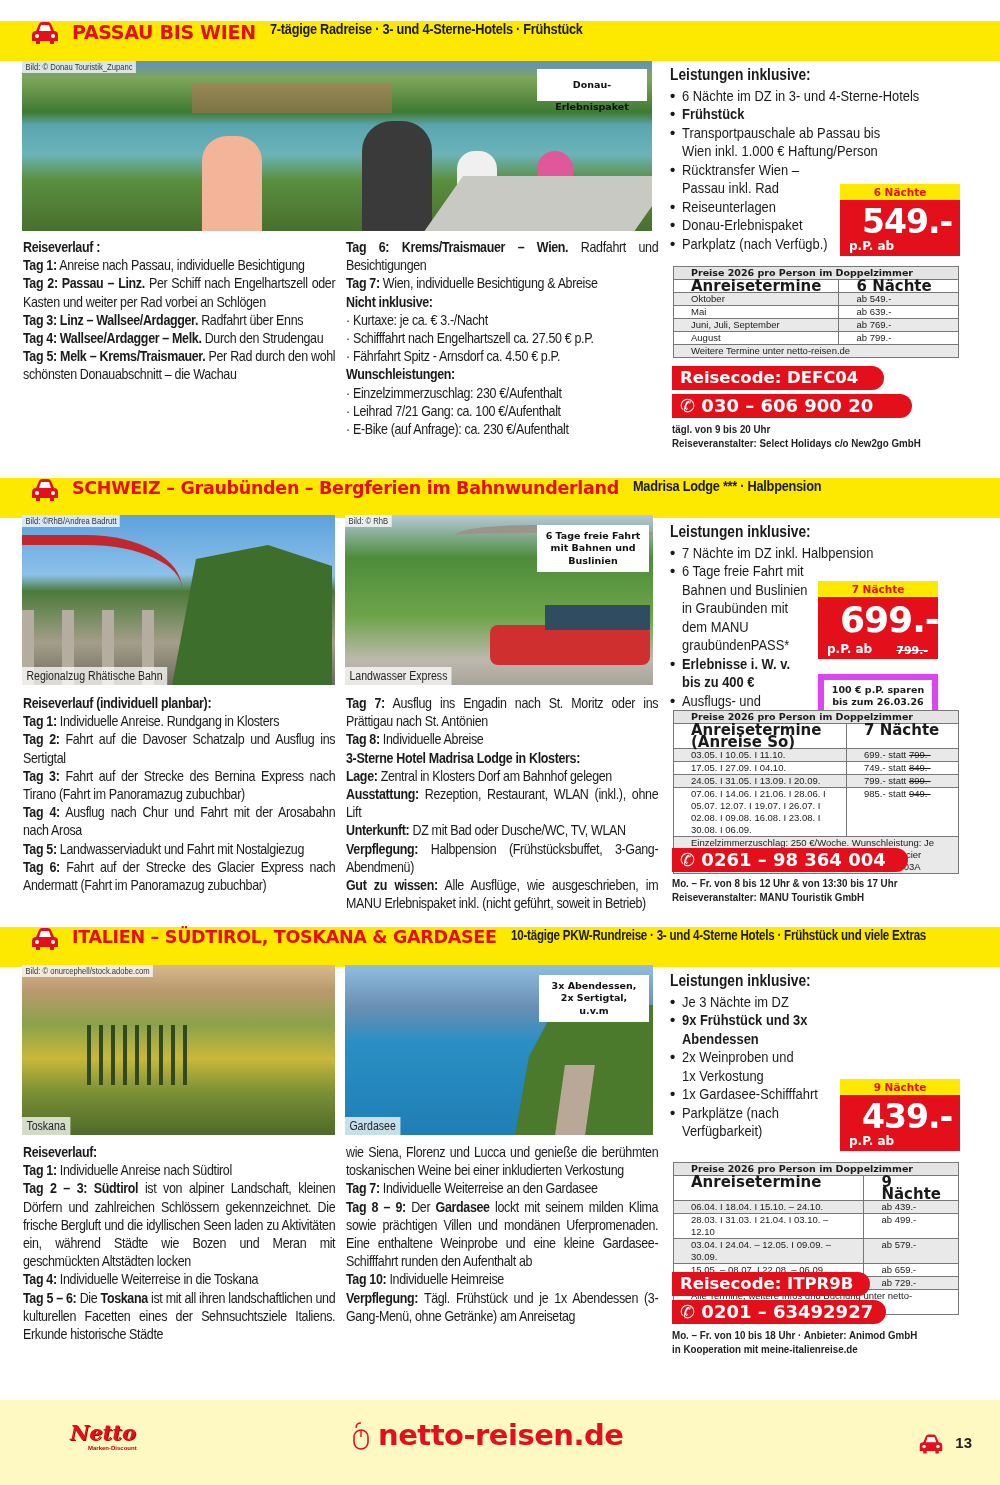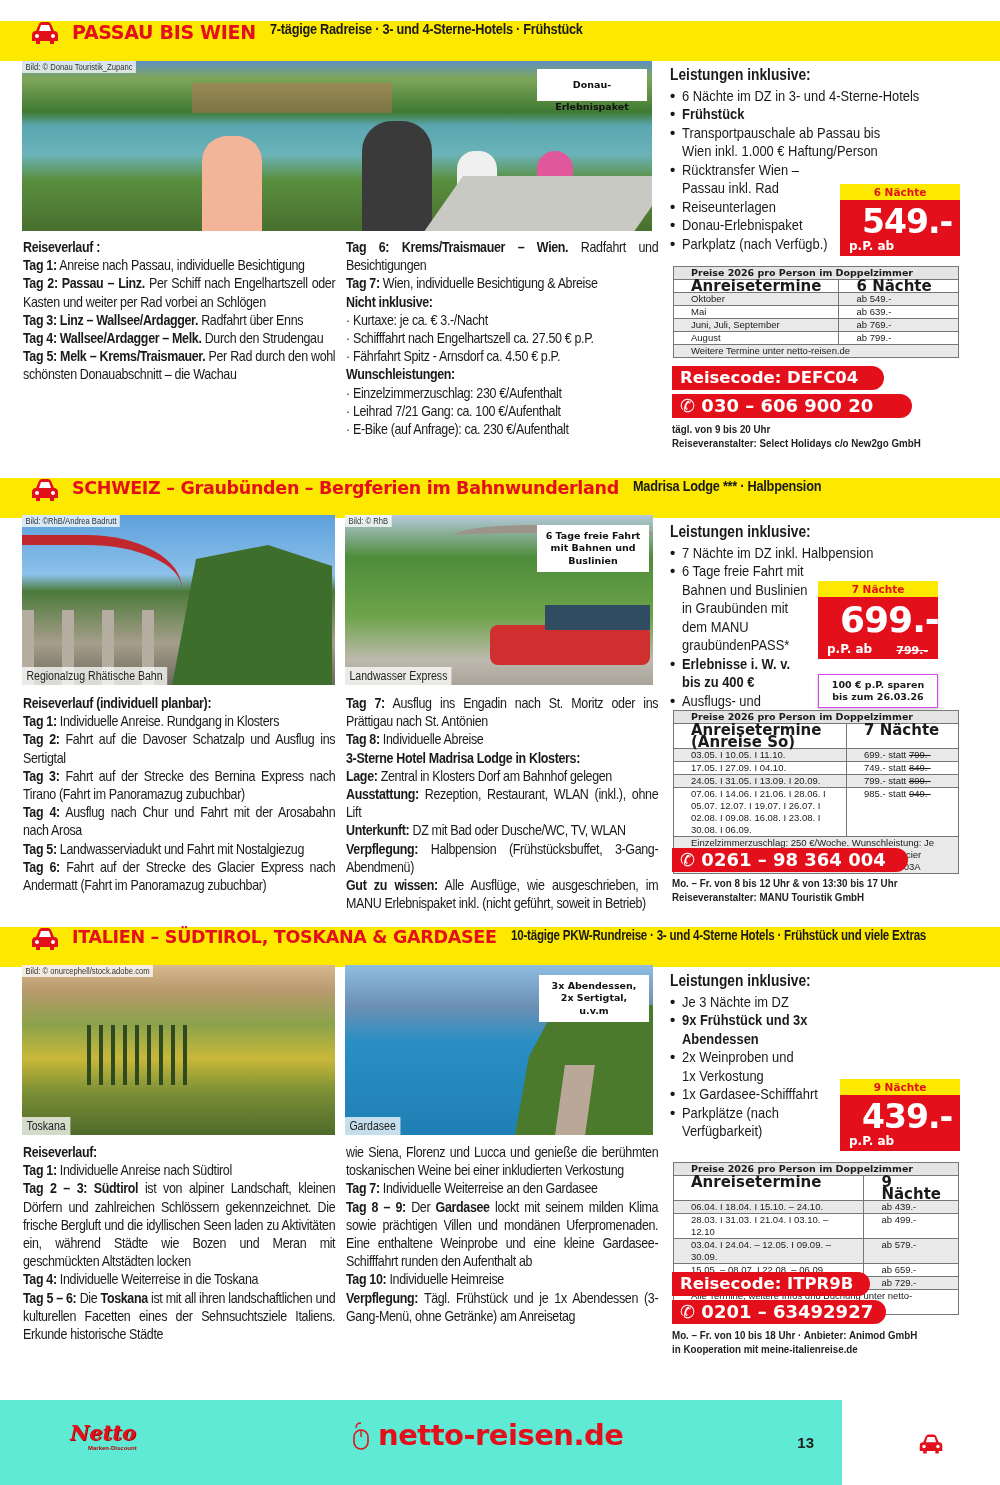--- a/index.html
+++ b/index.html
@@ -22,33 +22,33 @@
 .incl ul{list-style:none}
 .incl li{position:relative;padding-left:12px}
 .incl li:before{content:"•";position:absolute;left:0;font-weight:bold}
 .incl .sq{display:inline-block;transform:scaleX(0.86);transform-origin:left;white-space:nowrap}
 .pricebox{position:absolute;width:120px;font-family:"DejaVu Sans",sans-serif}
 .pricebox .top{background:#fde800;color:#e3101b;font-weight:bold;font-size:10.5px;text-align:center;height:16px;line-height:16px}
 .pricebox .main{background:#e3101b;color:#fff;position:relative;height:56px}
 .pricebox .num{position:absolute;left:22px;top:2px;font-size:33px;font-weight:bold;letter-spacing:-1px}
 .pricebox .ppab{position:absolute;left:9px;bottom:3px;font-size:12px;font-weight:bold}
 .pricebox .old{position:absolute;right:10px;bottom:2px;font-size:11px;font-weight:bold;text-decoration:line-through}
-.save{position:absolute;background:#fff;border:1px solid #d946ef;box-shadow:0 1px 3px rgba(0,0,0,.25);font-family:"DejaVu Sans",sans-serif;font-weight:bold;font-size:9.5px;text-align:center;line-height:12px;padding:4px 6px}
+.save{position:absolute;background:#fff;border:6px solid #d946ef;box-shadow:0 1px 3px rgba(0,0,0,.25);font-family:"DejaVu Sans",sans-serif;font-weight:bold;font-size:9.5px;text-align:center;line-height:12px;padding:4px 6px}
 table.pt{position:absolute;border-collapse:collapse;font-size:9.5px;background:#fff}
 table.pt td{border:1px solid #777;padding:0 17px;height:13px;line-height:12px;vertical-align:top}
 table.pt .h1 td{background:#e4e4e4;font-weight:bold;font-family:"DejaVu Sans",sans-serif;font-size:9.5px}
 table.pt .h2 td{font-weight:bold;font-family:"DejaVu Sans",sans-serif;font-size:15px}
 table.pt .g td{background:#e9e9e9}
 table.pt .foot td{background:#e9e9e9}
 table.pt s{text-decoration:line-through}
 .pill{position:absolute;background:#e3101b;color:#ffffff;font-family:"DejaVu Sans",sans-serif;font-weight:bold;height:24px;line-height:24px;padding:0 18px 1px 8px;border-radius:0 14px 14px 0;white-space:nowrap}
 .pill.code{font-size:16.5px}
 .pill.phone{font-size:18px}
 .small{position:absolute;font-size:11.5px;line-height:14px;font-weight:bold;color:#222;white-space:nowrap;transform:scaleX(0.85);transform-origin:left top}
-.footer{position:absolute;left:0;top:1400px;width:842px;height:85px;background:#5eead4}
+.footer{position:absolute;left:0;top:1400px;width:1000px;height:85px;background:#fef9c3}
 .netto-logo{position:absolute;left:70px;top:20px;color:#e3101b;font-family:"DejaVu Serif",serif;font-style:italic;font-weight:bold;font-size:21px;text-shadow:1px 1px 0 #a00}
 .netto-sub{position:absolute;left:88px;top:45px;font-size:6px;color:#b00;font-weight:bold}
 .site{position:absolute;left:350px;top:18px;font-family:"DejaVu Sans",sans-serif;font-weight:bold;font-size:29px;color:#e3101b;letter-spacing:-0.5px}
 .mouse{position:absolute;left:352px;top:22px;width:18px;height:28px}
 .pagenum{position:absolute;right:28px;top:34px;font-weight:bold;font-size:15px;color:#222}
 </style>
 </head>
 <body>
 
 <svg width="0" height="0" style="position:absolute">

